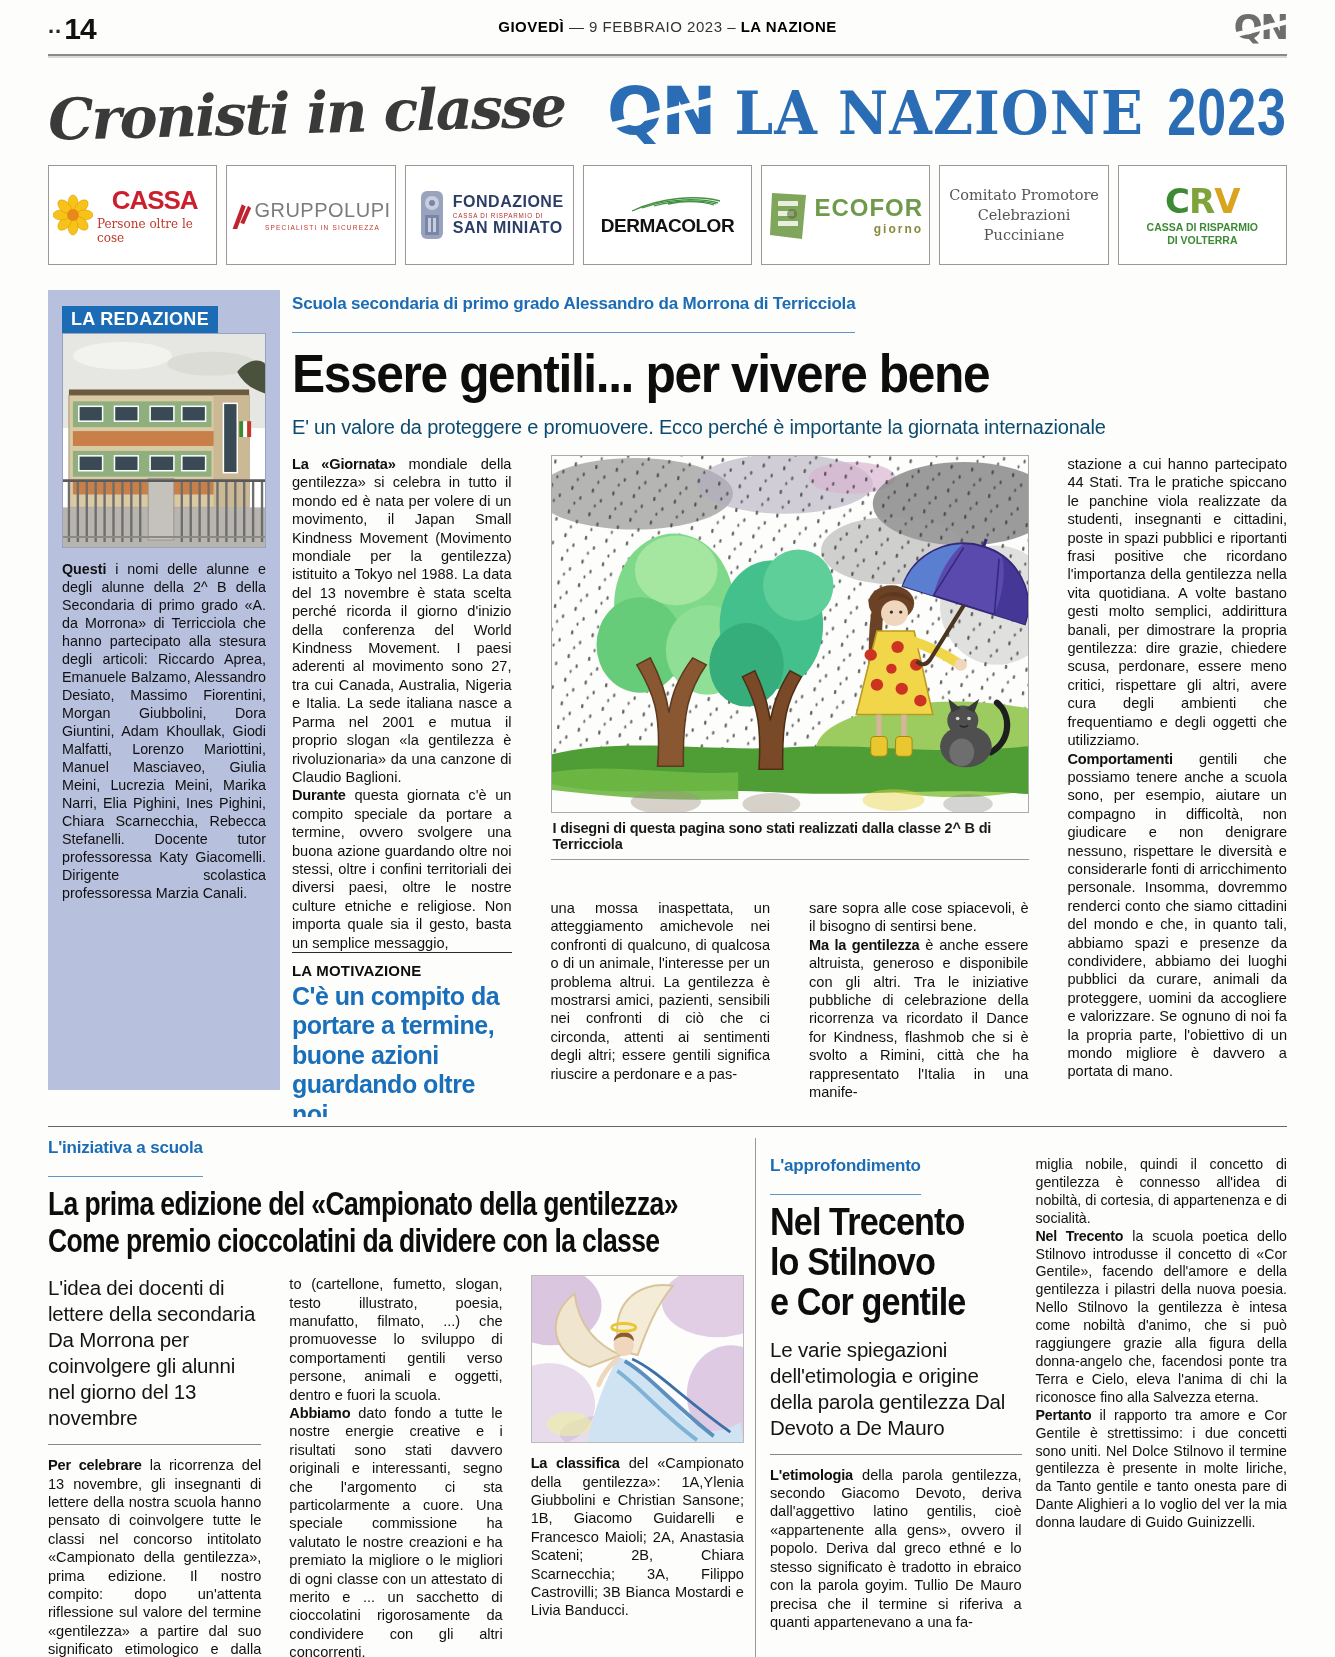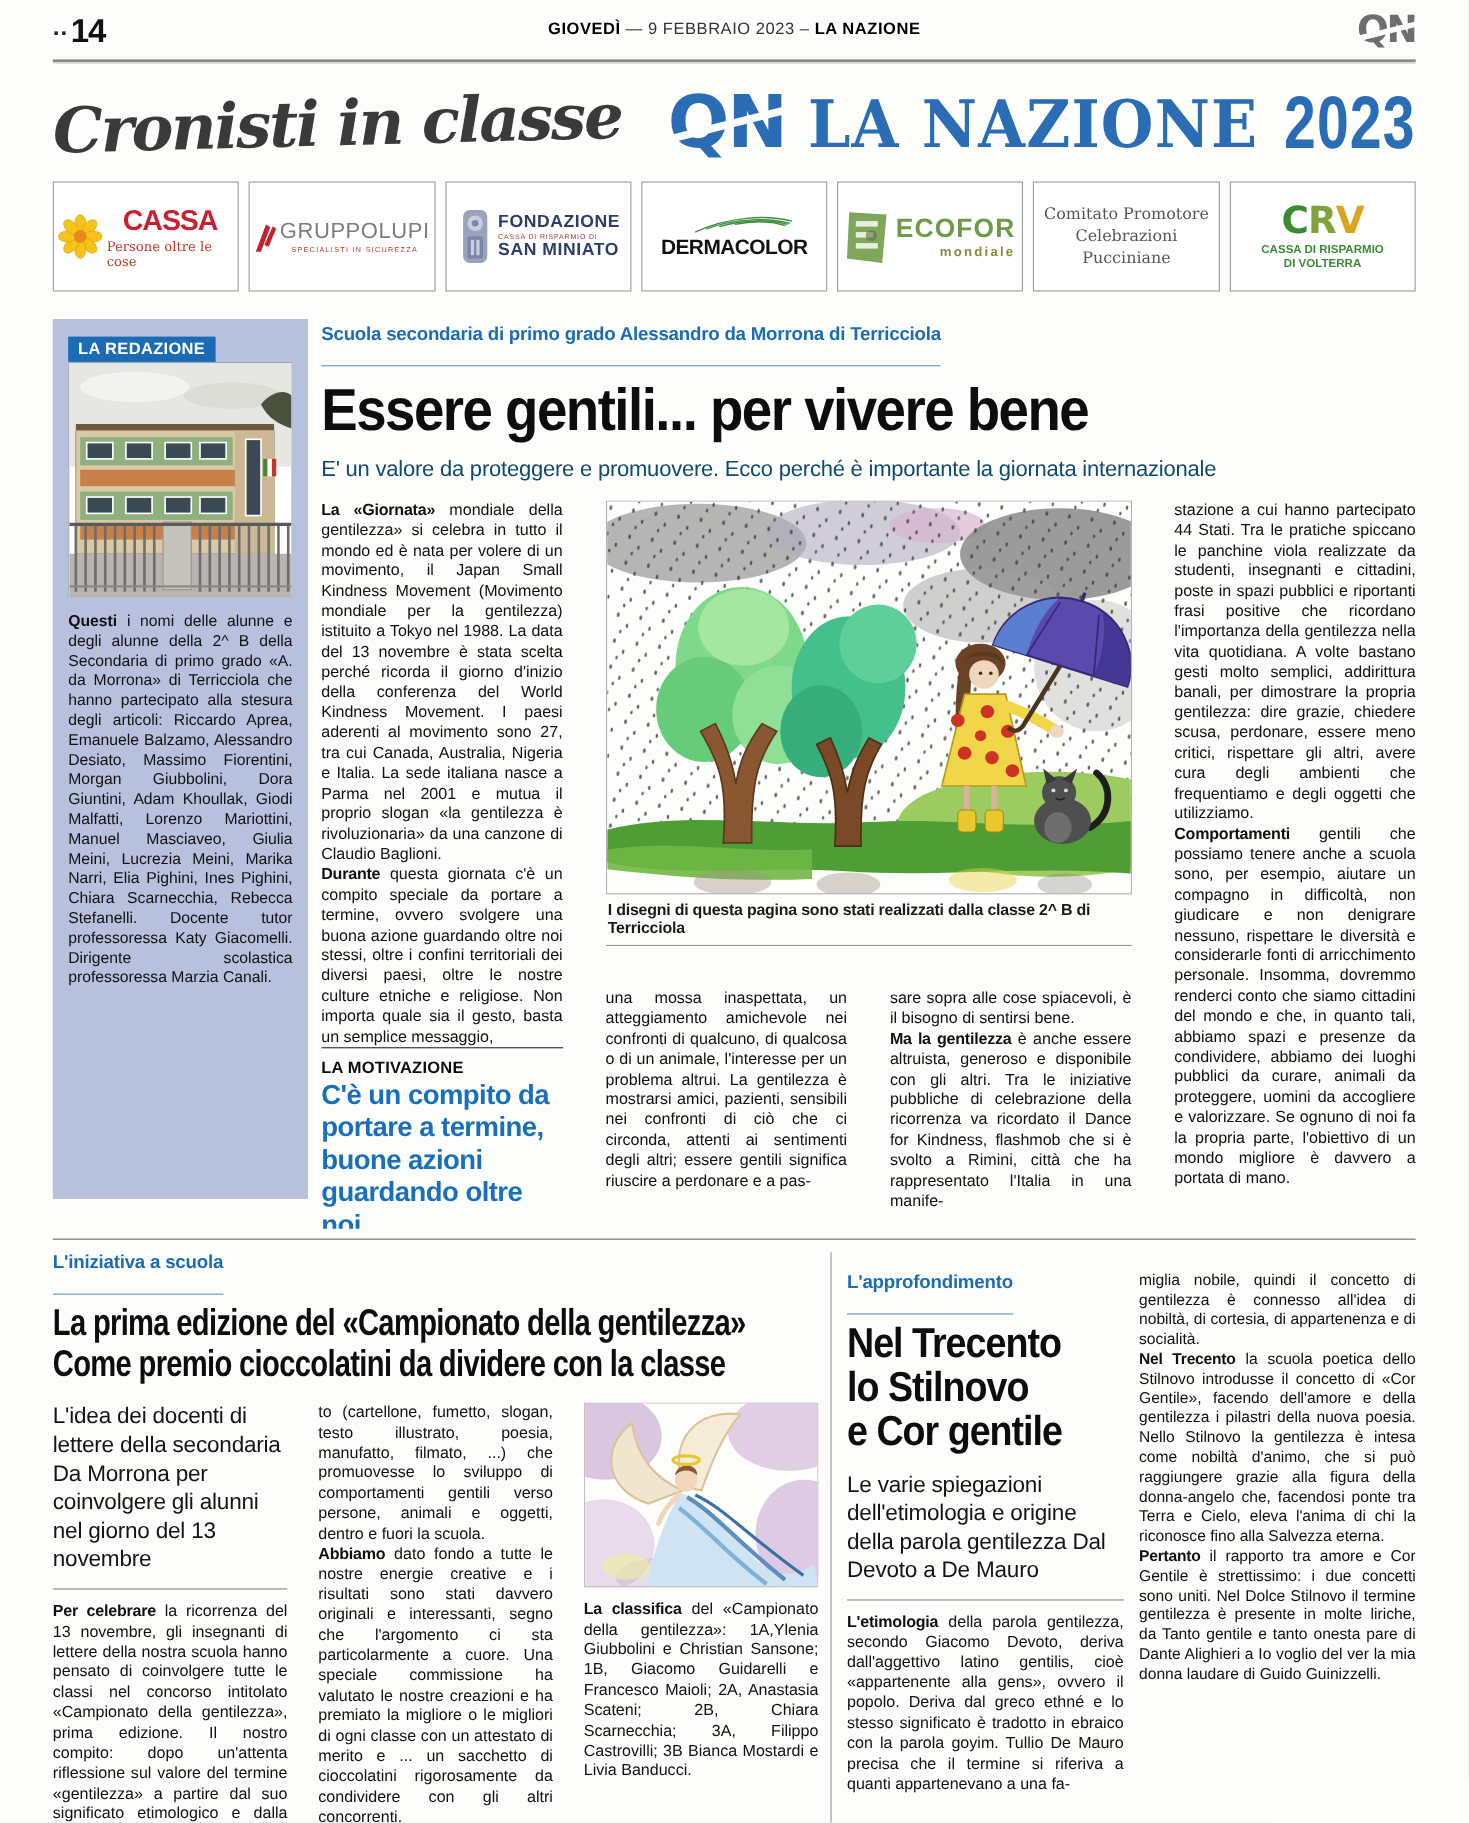--- a/index.html
+++ b/index.html
@@ -39,21 +39,21 @@
   .derma-name { color:#111; font-weight:bold; font-size:19px; letter-spacing:-.5px; }
   .ecofor-name { color:#6f9a4a; font-weight:bold; font-size:24px; letter-spacing:1px; }
   .ecofor-tag { color:#8a8a3a; font-weight:bold; font-size:12px; letter-spacing:2px; align-self:flex-end; }
   .comitato { font-family:"DejaVu Serif", serif; color:#555; font-size:14.5px; text-align:center; line-height:1.4; }
   .crv-name { font-weight:bold; font-size:34px; line-height:1; letter-spacing:-1px; font-family:"DejaVu Sans", sans-serif; }
   .crv-c { color:#3d8a35; } .crv-r { color:#7fa33a; } .crv-v { color:#d9a520; }
   .crv-sub { color:#3d8a35; font-weight:bold; font-size:10.5px; text-align:center; line-height:1.15; margin-top:3px; }
   
   .main { position:absolute; top:290px; left:48px; right:48px; height:800px; }
   .sidebar { position:absolute; left:0; top:0; width:232px; height:100%; background:#b7c1dd; padding:16px 14px; overflow:hidden; }
-  .badge { background:#1b6cb5; color:#fff; font-weight:bold; font-size:15px; padding:3px 9px; display:inline-block; letter-spacing:.3px; }
+  .badge { background:#1b6cb5; color:#fff; font-weight:bold; font-size:18px; padding:3px 9px; display:inline-block; letter-spacing:.3px; }
   .sb-title { font-size:25px; font-weight:bold; line-height:1.12; margin:12px 0 14px; color:#0d0d0d; letter-spacing:-.5px; }
   .sb-photo { width:100%; height:215px; display:block; border:1px solid #9aa3bd; background:#fff; }
   .sb-body { margin-top:12px; font-size:14.3px; line-height:18px; text-align:justify; color:#101010; }
   .article-main { position:absolute; left:244px; top:4px; right:0; bottom:0; }
   .kicker { color:#1b6cb5; font-weight:bold; font-size:17px; display:inline-block; padding-bottom:18px; border-bottom:1.5px solid #5f95c6; letter-spacing:-.2px; }
   .headline { margin-top:9px; font-size:54px; font-weight:bold; color:#0d0d0d; letter-spacing:-1.5px; white-space:nowrap; transform:scaleX(.92); transform-origin:0 50%; }
   .subhead { margin-top:12px; font-size:20px; color:#0c4a6e; letter-spacing:-.2px; }
   .cols { margin-top:16px; display:grid; grid-template-columns:repeat(4, 1fr); grid-template-rows:auto 1fr; column-gap:14px; row-gap:14px; height:662px; overflow:hidden;gap:39px; }
   .mcol1 { grid-column:1; grid-row:1 / span 2; display:flex; flex-direction:column; }
   .figure { grid-column:2 / span 2; grid-row:1; border-bottom:1px solid #999; padding-bottom:7px; }
@@ -166,21 +166,21 @@
     <div class="sponsor">
       <svg width="42" height="52" viewBox="0 0 42 52">
         <path d="M4,4 L38,6 L34,50 L2,46 Z" fill="#7fa65a"></path>
         <rect x="10" y="12" width="20" height="5" fill="#e9efdf"></rect>
         <rect x="10" y="22" width="16" height="5" fill="#e9efdf"></rect>
         <rect x="10" y="32" width="20" height="5" fill="#e9efdf"></rect>
         <circle cx="24" cy="25" r="5" fill="#55703a" opacity=".6"></circle>
       </svg>
       <div class="sp-col" style="margin-left:4px; align-items:flex-start;">
         <div class="ecofor-name">ECOFOR</div>
-        <div class="ecofor-tag">mondiale</div>
+        <div class="ecofor-tag">giorno</div>
       </div>
     </div>
     <div class="sponsor">
       <div class="comitato">
         <div>Comitato Promotore</div>
         <div>Celebrazioni Pucciniane</div>
       </div>
     </div>
     <div class="sponsor">
       <div class="sp-col">

